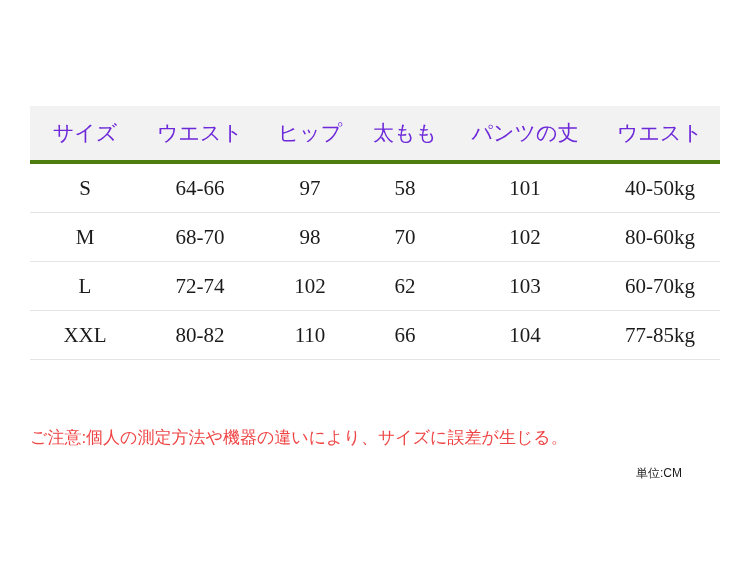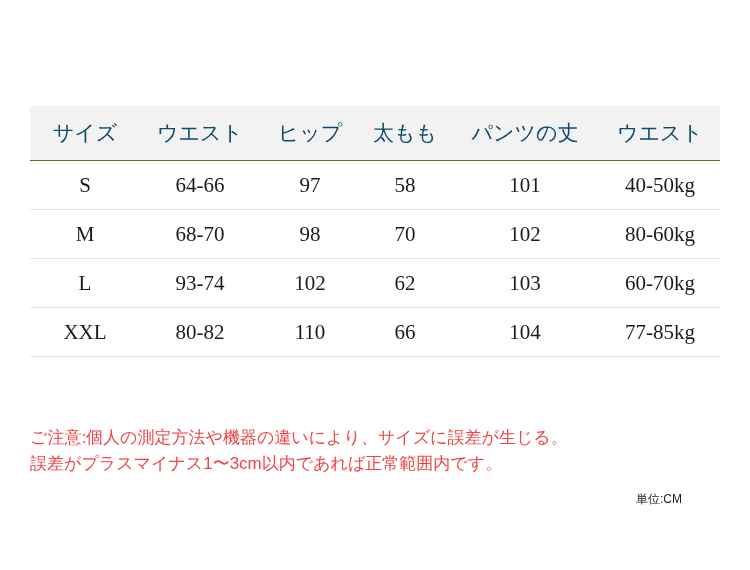--- a/index.html
+++ b/index.html
@@ -40,22 +40,22 @@
     height: 48px;
     vertical-align: middle;
     white-space: nowrap;
   }
   thead tr.header-row {
     background: #f2f2f2;
   }
   thead tr.header-row th {
     height: 54px;
     font-size: 21px;
-    color: #0c4a6e;
-    border-bottom: 1px solid #4d7c0f;
+    color: #6d28d9;
+    border-bottom: 4px solid #4d7c0f;
   }
   tbody tr.data-row td {
     border-bottom: 1px solid #e4e4e4;
     background: #ffffff;
   }
   tbody tr.data-row:last-child td {
     border-bottom: 1px solid #e4e4e4;
   }
   
   col.c0 { width: 110px; }
@@ -124,37 +124,36 @@
         <tr class="data-row">
           <td>M</td>
           <td>68-70</td>
           <td>98</td>
           <td>70</td>
           <td>102</td>
           <td>80-60kg</td>
         </tr>
         <tr class="data-row">
           <td>L</td>
-          <td>93-74</td>
+          <td>72-74</td>
           <td>102</td>
           <td>62</td>
           <td>103</td>
           <td>60-70kg</td>
         </tr>
         <tr class="data-row">
           <td>XXL</td>
           <td>80-82</td>
           <td>110</td>
           <td>66</td>
           <td>104</td>
           <td>77-85kg</td>
         </tr>
       </tbody>
     </table>
   </div>
 
   <div class="notes">
     <div class="note-line">ご注意:個人の測定方法や機器の違いにより、サイズに誤差が生じる。</div>
-    <div class="note-line">誤差がプラスマイナス1〜3cm以内であれば正常範囲内です。</div>
     <div class="unit-line">単位:CM</div>
   </div>
 
 </div>
 
 </body></html>

